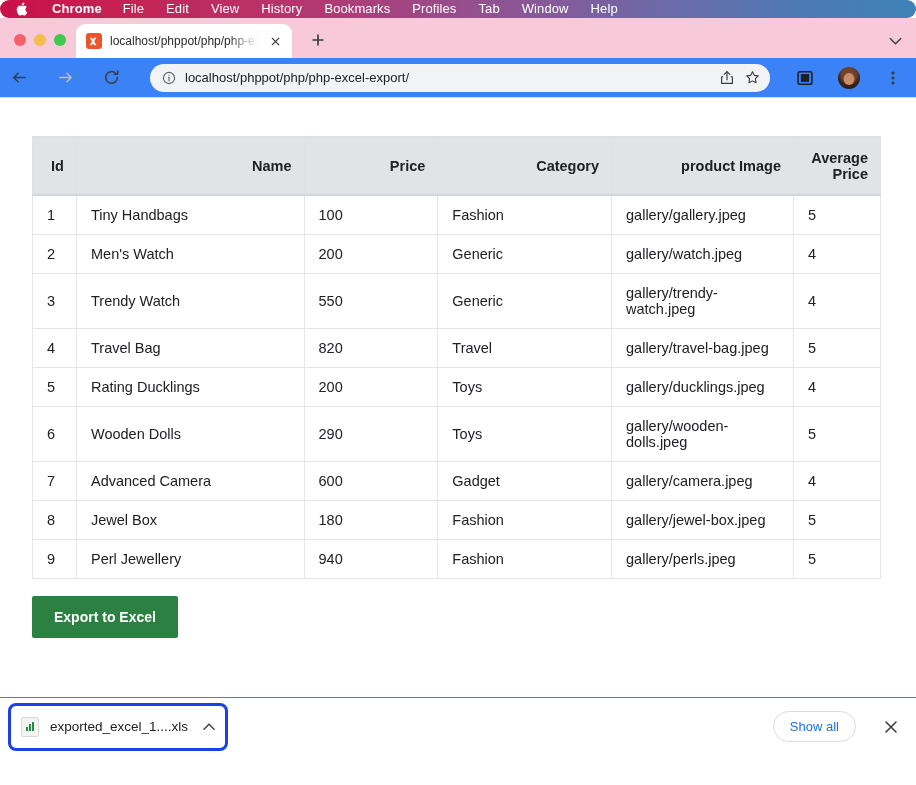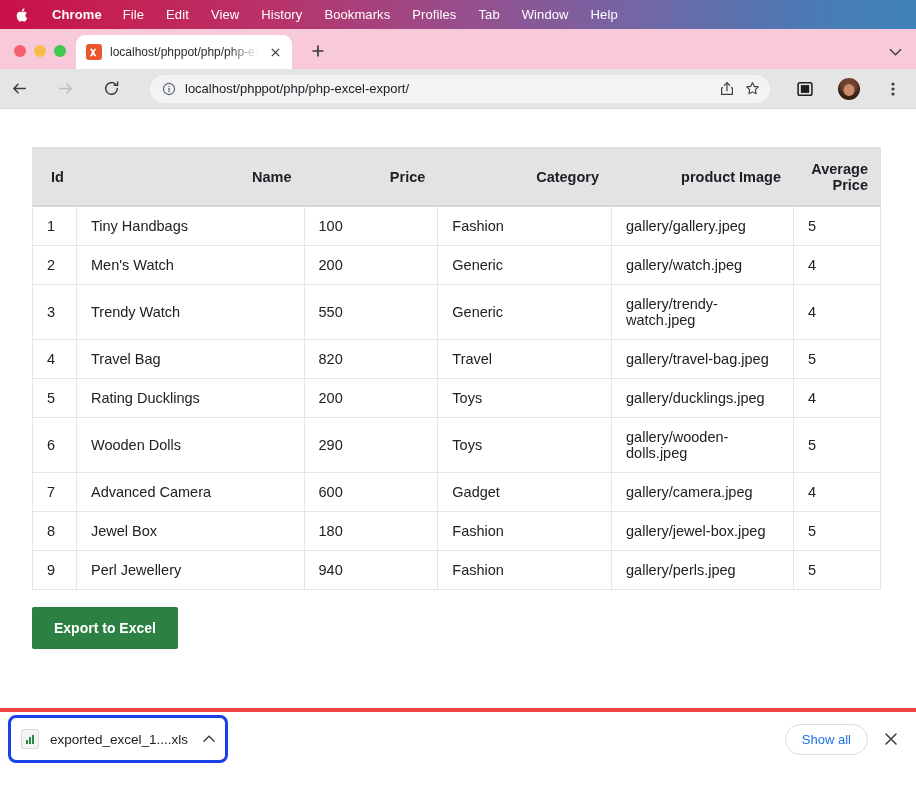--- a/index.html
+++ b/index.html
@@ -5,29 +5,30 @@
   * { box-sizing: border-box; margin: 0; padding: 0; }
   html, body {
     width: 916px; height: 785px;
     font-family: "Liberation Sans", sans-serif;
     background: #ffffff;
     overflow: hidden;
   }
 
   
   .menubar {
-    height: 29px;
+    height: 18px;
     background: linear-gradient(90deg, #c8104a 0%, #c52152 12%, #b8336a 30%, #94508f 52%, #6e69a8 72%, #4b7ab4 88%, #3f82b8 100%);
     display: flex; align-items: center;
     padding: 0 0 0 12px;
     color: #ffffff;
     font-size: 13px;
     gap: 0px;
     position: relative;
     z-index: 20;
+    border-radius: 12px;
   }
   .apple-logo {
     width: 18px; height: 20px;
     display: flex; align-items: center; justify-content: center;
     margin-right: 12px;
   }
   .apple-logo svg { display:block; }
   .menu-item {
     padding: 0 11px;
     line-height: 28px;
@@ -89,21 +90,21 @@
   .tabstrip-right {
     margin-left: auto;
     padding: 0 14px 10px 0;
     display: flex; align-items: center;
   }
   .chev-down { font-size: 12px; color: #3c3c3c; }
 
   
   .toolbar {
     height: 40px;
-    background: #e5e5e5;
+    background: #3b82f6;
     display: flex; align-items: center;
     padding: 0 10px 0 4px;
     gap: 16px;
     border-bottom: 1px solid #dadce0;
   }
   .navbtn {
     width: 30px; height: 30px;
     display: flex; align-items: center; justify-content: center;
     border-radius: 50%;
     color: #3c3c3c;
@@ -194,21 +195,21 @@
     font-family: "Liberation Sans", sans-serif;
     cursor: pointer;
   }
 
   
   .download-bar {
     position: absolute;
     left: 0; right: 0; bottom: 0;
     height: 58px;
     background: #ffffff;
-    border-top: 4px solid #ef4444;
+    border-top: 1px solid #ef4444;
     display: flex; align-items: center;
     padding: 0 14px 0 0;
   }
   .download-item {
     display: flex; align-items: center;
     gap: 11px;
     margin: 0 0 0 8px;
     padding: 9px 10px 9px 10px;
     border-radius: 8px;
     border: 3px solid #1a41e8;
@@ -220,21 +221,21 @@
     background: #f3f3f3;
     border: 1px solid #d9d9d9;
     border-radius: 2px;
     position: relative;
     display: flex; align-items: center; justify-content: center;
   }
   .file-icon .bars { display: flex; align-items: flex-end; gap: 1px; height: 9px; }
   .file-icon .bars i { display:block; width:2px; background:#1e8e3e; }
   .dl-name { font-size: 13.5px; color: #202124; white-space: nowrap; }
   .dl-chevron { font-size: 12px; color: #3c4043; margin-left: 4px; }
-  .download-right { margin-left: auto; display: flex; align-items: center; gap: 12px; }
+  .download-right { margin-left: auto; display: flex; align-items: center; gap: 24px; }
   .show-all {
     font-size: 13px; color: #1a73e8;
     border: 1px solid #dadce0;
     border-radius: 16px;
     padding: 7px 16px;
     background: #ffffff;
     font-family: "Liberation Sans", sans-serif;
     cursor: pointer;
   }
   .dl-close { font-size: 16px; color: #3c4043; width: 22px; height: 22px; display:flex; align-items:center; justify-content:center; }

